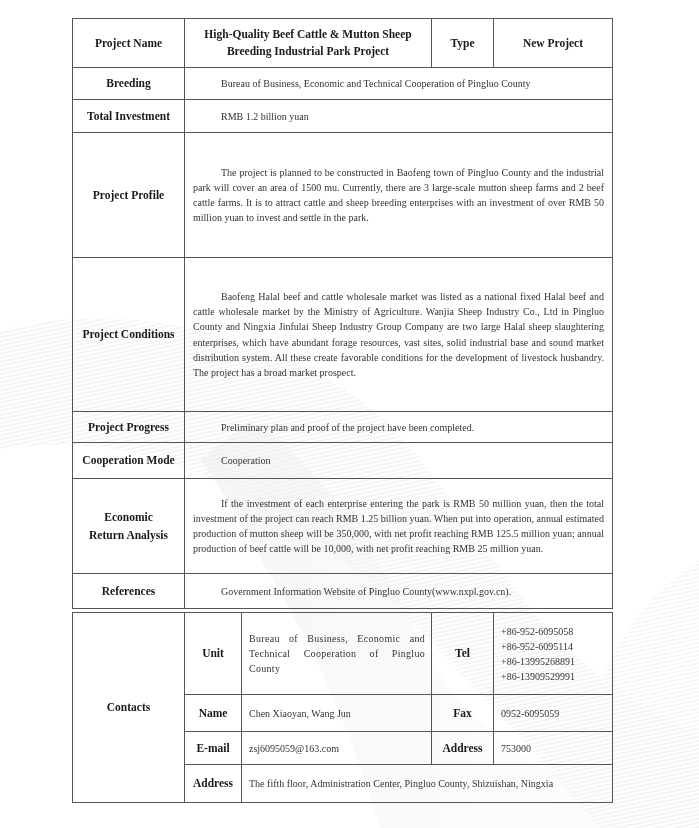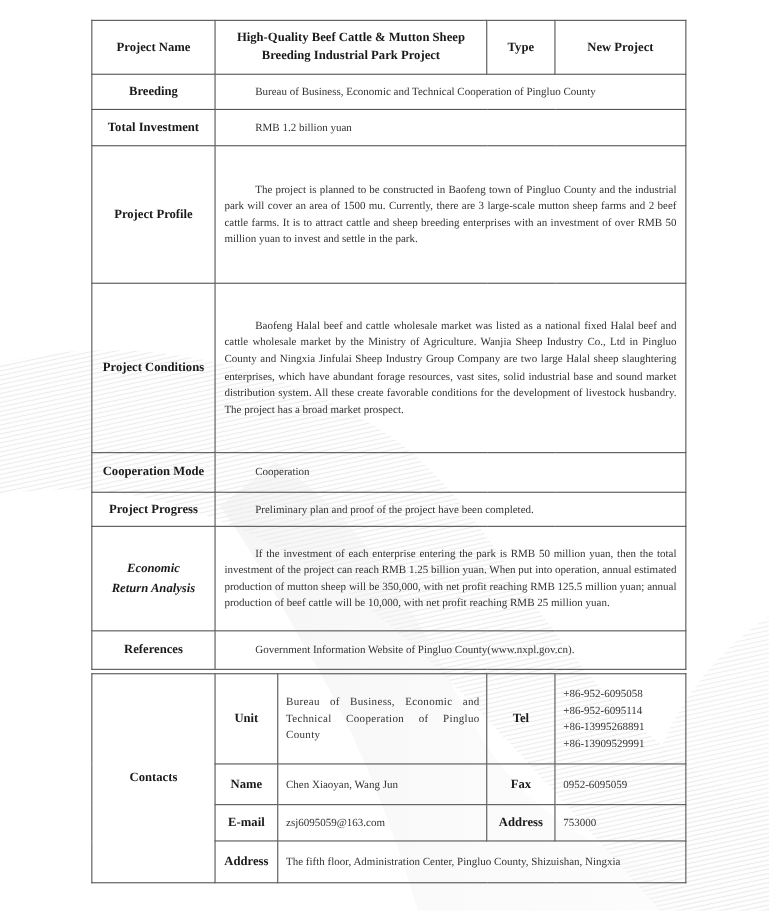--- a/index.html
+++ b/index.html
@@ -17,21 +17,21 @@
     }
     .bg-wave {
       position: absolute;
       left: 0; top: 0;
       width: 699px; height: 828px;
       z-index: 0;
       pointer-events: none;
     }
     .doc {
       position: absolute;
-      left: 83px;
+      left: 72px;
       top: 18px;
       width: 540px;
       z-index: 1;
     }
     table {
       border-collapse: collapse;
       width: 540px;
       table-layout: fixed;
     }
     td {
@@ -121,30 +121,30 @@
       <td colspan="3" class="val">RMB 1.2 billion yuan</td>
     </tr>
     <tr style="height:125px">
       <td class="lbl">Project Profile</td>
       <td colspan="3" class="para">The project is planned to be constructed in Baofeng town of Pingluo County and the industrial park will cover an area of 1500 mu. Currently, there are 3 large-scale mutton sheep farms and 2 beef cattle farms. It is to attract cattle and sheep breeding enterprises with an investment of over RMB 50 million yuan to invest and settle in the park.</td>
     </tr>
     <tr style="height:154px">
       <td class="lbl">Project Conditions</td>
       <td colspan="3" class="para">Baofeng Halal beef and cattle wholesale market was listed as a national fixed Halal beef and cattle wholesale market by the Ministry of Agriculture. Wanjia Sheep Industry Co., Ltd in Pingluo County and Ningxia Jinfulai Sheep Industry Group Company are two large Halal sheep slaughtering enterprises, which have abundant forage resources, vast sites, solid industrial base and sound market distribution system. All these create favorable conditions for the development of livestock husbandry. The project has a broad market prospect.</td>
     </tr>
+    <tr style="height:31px">
+      <td class="lbl">Project Progress</td>
+      <td colspan="3" class="val">Preliminary plan and proof of the project have been completed.</td>
+    </tr>
     <tr style="height:36px">
       <td class="lbl">Cooperation Mode</td>
       <td colspan="3" class="val">Cooperation</td>
     </tr>
-    <tr style="height:31px">
-      <td class="lbl">Project Progress</td>
-      <td colspan="3" class="val">Preliminary plan and proof of the project have been completed.</td>
-    </tr>
     <tr style="height:95px">
-      <td class="lbl" style="line-height:18px;font-style:italic;">
+      <td class="lbl" style="line-height:18px;">
         <span>Economic</span><br>
         <span>Return Analysis</span>
       </td>
       <td colspan="3" class="para">If the investment of each enterprise entering the park is RMB 50 million yuan, then the total investment of the project can reach RMB 1.25 billion yuan. When put into operation, annual estimated production of mutton sheep will be 350,000, with net profit reaching RMB 125.5 million yuan; annual production of beef cattle will be 10,000, with net profit reaching RMB 25 million yuan.</td>
     </tr>
     <tr style="height:35px">
       <td class="lbl">References</td>
       <td colspan="3" class="val">Government Information Website of Pingluo County(www.nxpl.gov.cn).</td>
     </tr>
   </tbody>

